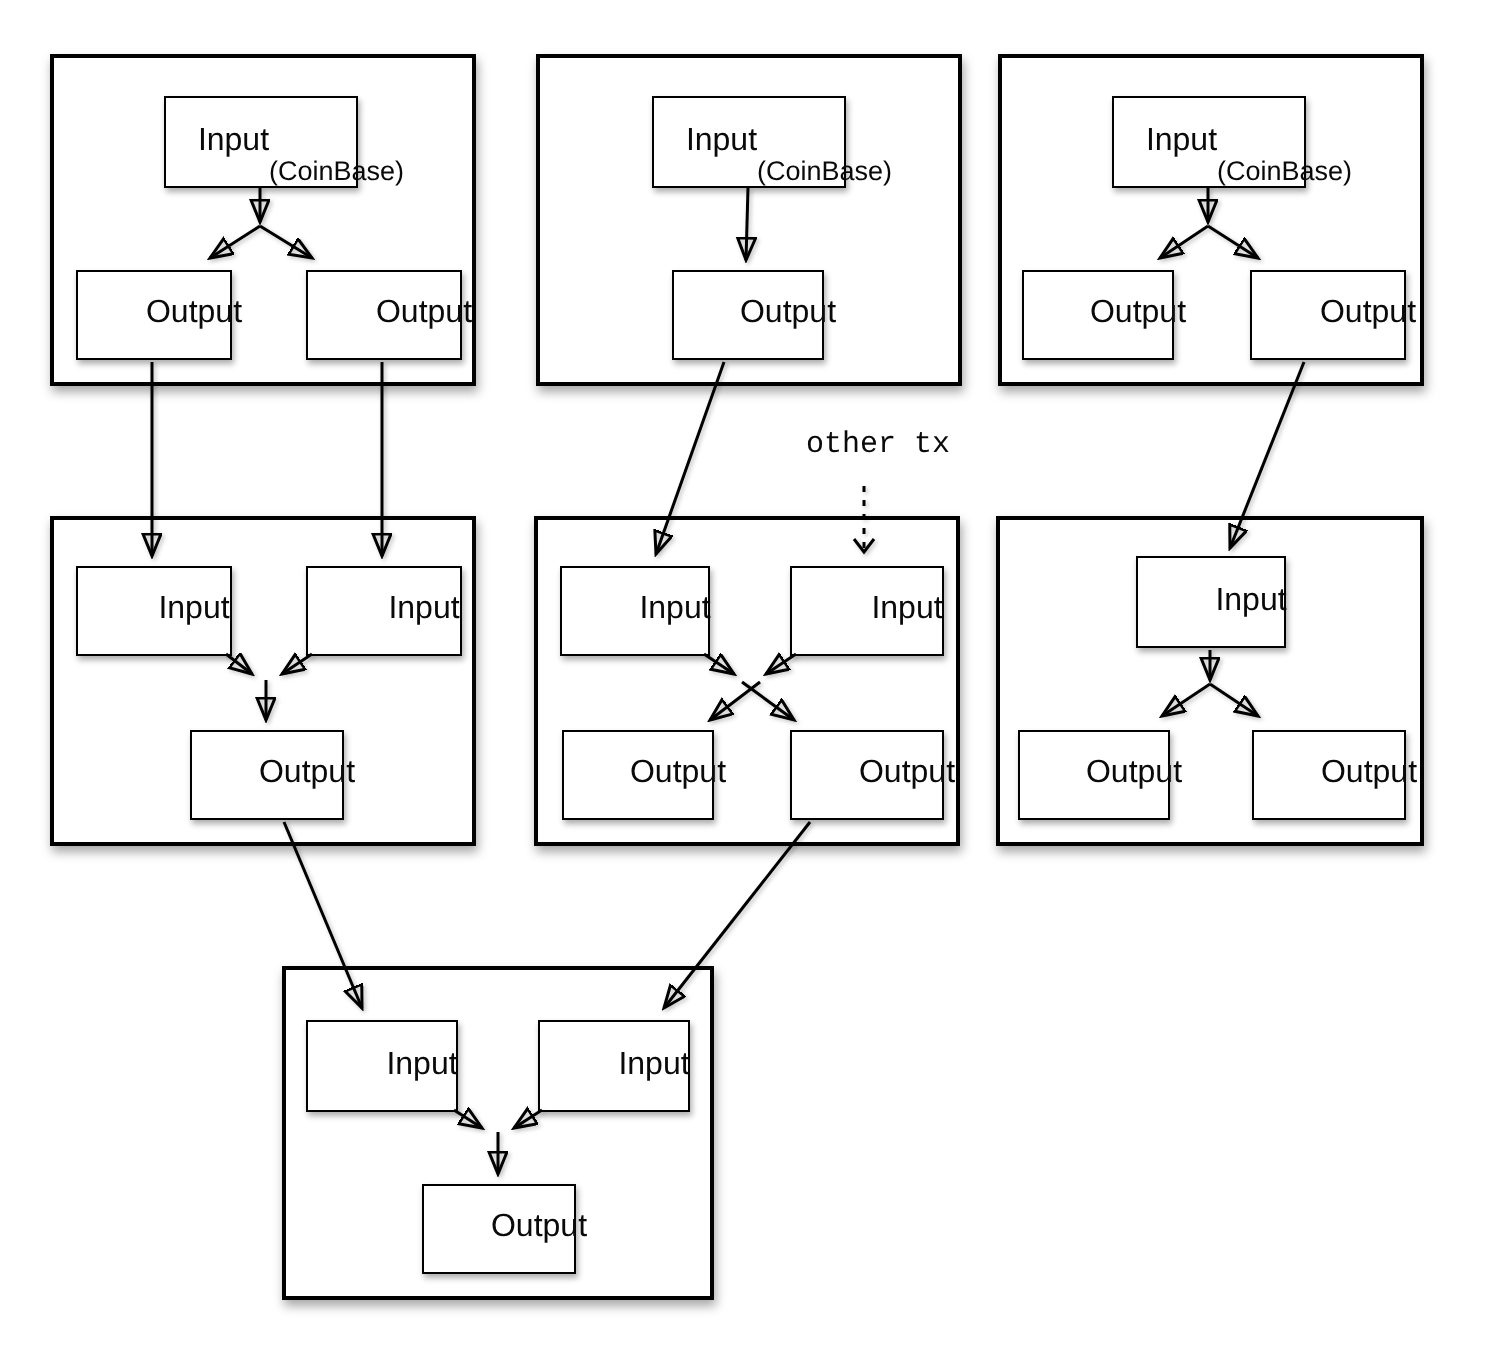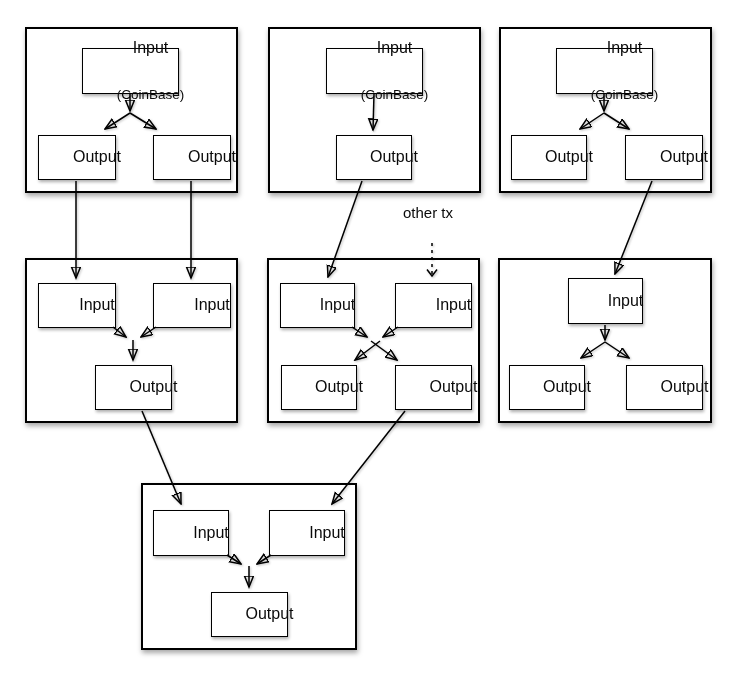--- a/index.html
+++ b/index.html
@@ -18,21 +18,21 @@
     border: 2px solid #000000;
     box-shadow: 1px 3px 5px rgba(0,0,0,0.35);
   }
   .node {
     position: absolute;
     box-sizing: border-box;
     background: #ffffff;
     border: 1.5px solid #000000;
     box-shadow: 1px 2px 3px rgba(0,0,0,0.32);
     display: flex;
-    flex-direction: column;
+    flex-direction: row;
     align-items: center;
     justify-content: center;
     font-size: 16px;
     line-height: 1.15;
     color: #0a0a0a;
     text-align: center;
     padding-left: 40px;
   }
   .node .sub { font-size: 13.5px; margin-top: 30px; }
   .annotation {
@@ -135,21 +135,21 @@
       <span>Input</span>
     </div>
     <div class="node" style="left:126px; top:25px; width:76px; height:46px;">
       <span>Input</span>
     </div>
     <div class="node" style="left:68px; top:107px; width:77px; height:45px;">
       <span>Output</span>
     </div>
   </div>
 
-  <div class="annotation" style="left:403px; top:204px;">other tx</div>
+  <div class="annotation" style="left:403px; top:214px;font-family:Liberation Mono, monospace;">other tx</div>
 
   <svg class="arrows" width="743" height="684" viewBox="0 0 743 684">
     <defs>
       <marker id="ah" markerUnits="userSpaceOnUse" markerWidth="13" markerHeight="11" refX="11.5" refY="5" orient="auto">
         <path d="M0.5,0.5 L11.5,5 L0.5,9.5 Z" fill="#000000" stroke="none"></path>
       </marker>
       <marker id="ahopen" markerUnits="userSpaceOnUse" markerWidth="10" markerHeight="13" refX="7" refY="5.5" orient="auto">
         <path d="M0.5,0.5 L7,5.5 L0.5,10.5" fill="none" stroke="#000000" stroke-width="1.4"></path>
       </marker>
     </defs>

